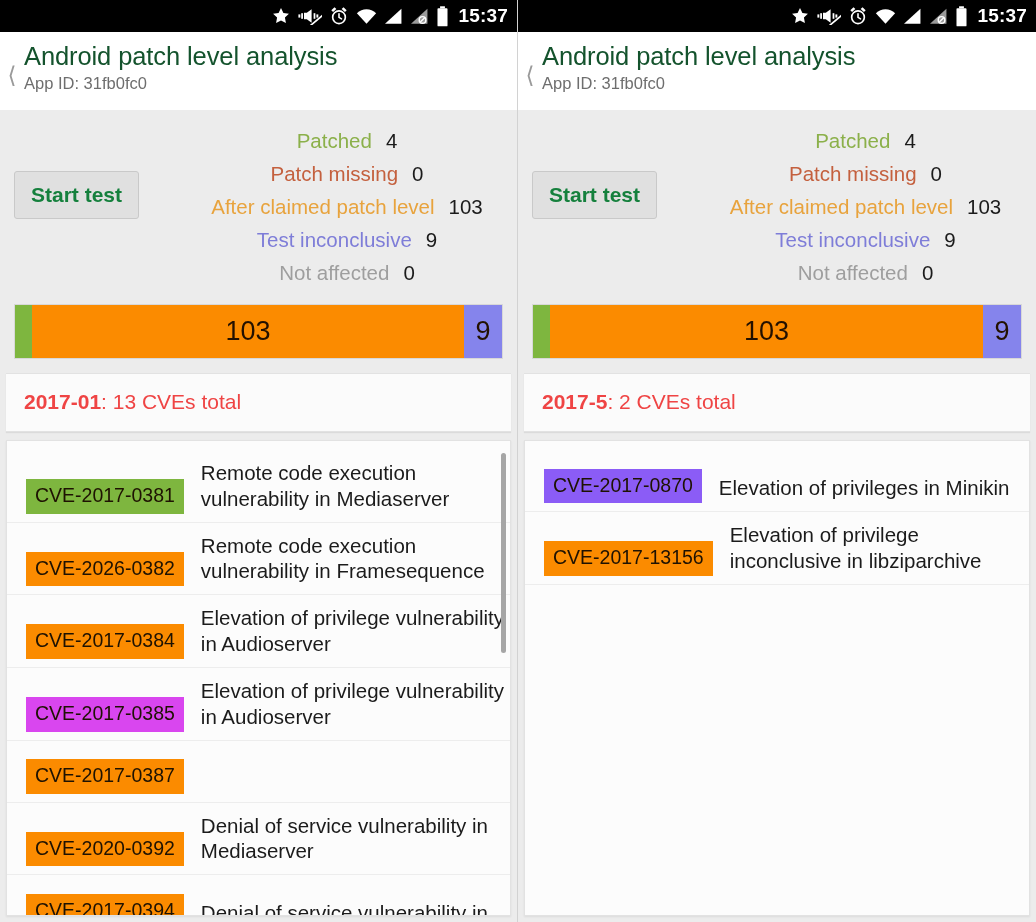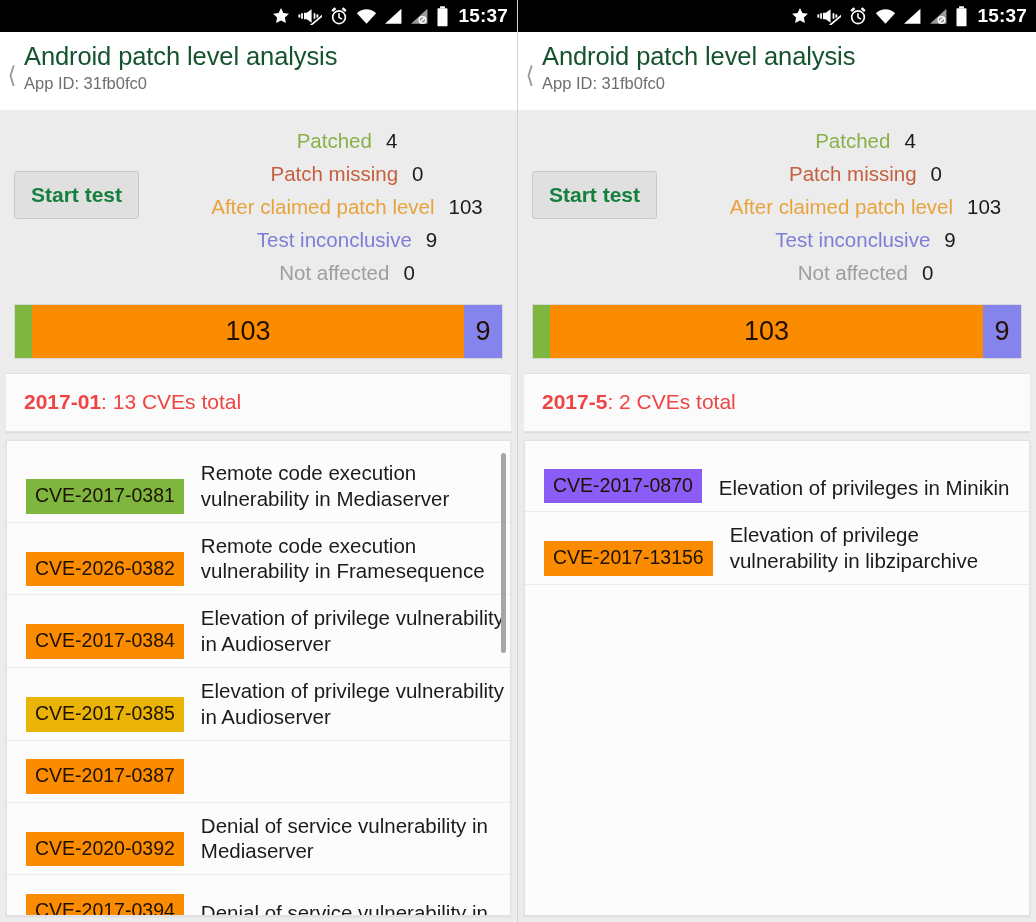--- a/index.html
+++ b/index.html
@@ -245,21 +245,21 @@
     </div>
     <div class="cverow">
       <div class="badge" style="background:#FB8B00">CVE-2026-0382</div>
       <div class="desc">Remote code execution vulnerability in Framesequence</div>
     </div>
     <div class="cverow">
       <div class="badge" style="background:#FB8B00">CVE-2017-0384</div>
       <div class="desc">Elevation of privilege vulnerability in Audioserver</div>
     </div>
     <div class="cverow">
-      <div class="badge" style="background:#eab308">CVE-2017-0385</div>
+      <div class="badge" style="background:#d946ef">CVE-2017-0385</div>
       <div class="desc">Elevation of privilege vulnerability in Audioserver</div>
     </div>
     <div class="cverow">
       <div class="badge" style="background:#FB8B00">CVE-2017-0387</div>
     </div>
     <div class="cverow">
       <div class="badge" style="background:#FB8B00">CVE-2020-0392</div>
       <div class="desc">Denial of service vulnerability in Mediaserver</div>
     </div>
     <div class="cverow">
@@ -355,18 +355,18 @@
         <div class="monthtext"><b>2017-5</b><span>: 2 CVEs total</span></div>
       </div>
       <div class="listcard">
         <div class="listinner">
     <div class="cverow">
       <div class="badge" style="background:#8b5cf6">CVE-2017-0870</div>
       <div class="desc">Elevation of privileges in Minikin</div>
     </div>
     <div class="cverow">
       <div class="badge" style="background:#FB8B00">CVE-2017-13156</div>
-      <div class="desc">Elevation of privilege vulnerability in libziparchive</div>
+      <div class="desc">Elevation of privilege inconclusive in libziparchive</div>
     </div>
         </div>
       </div>
     </div>
   </div>
 
 </body></html>

